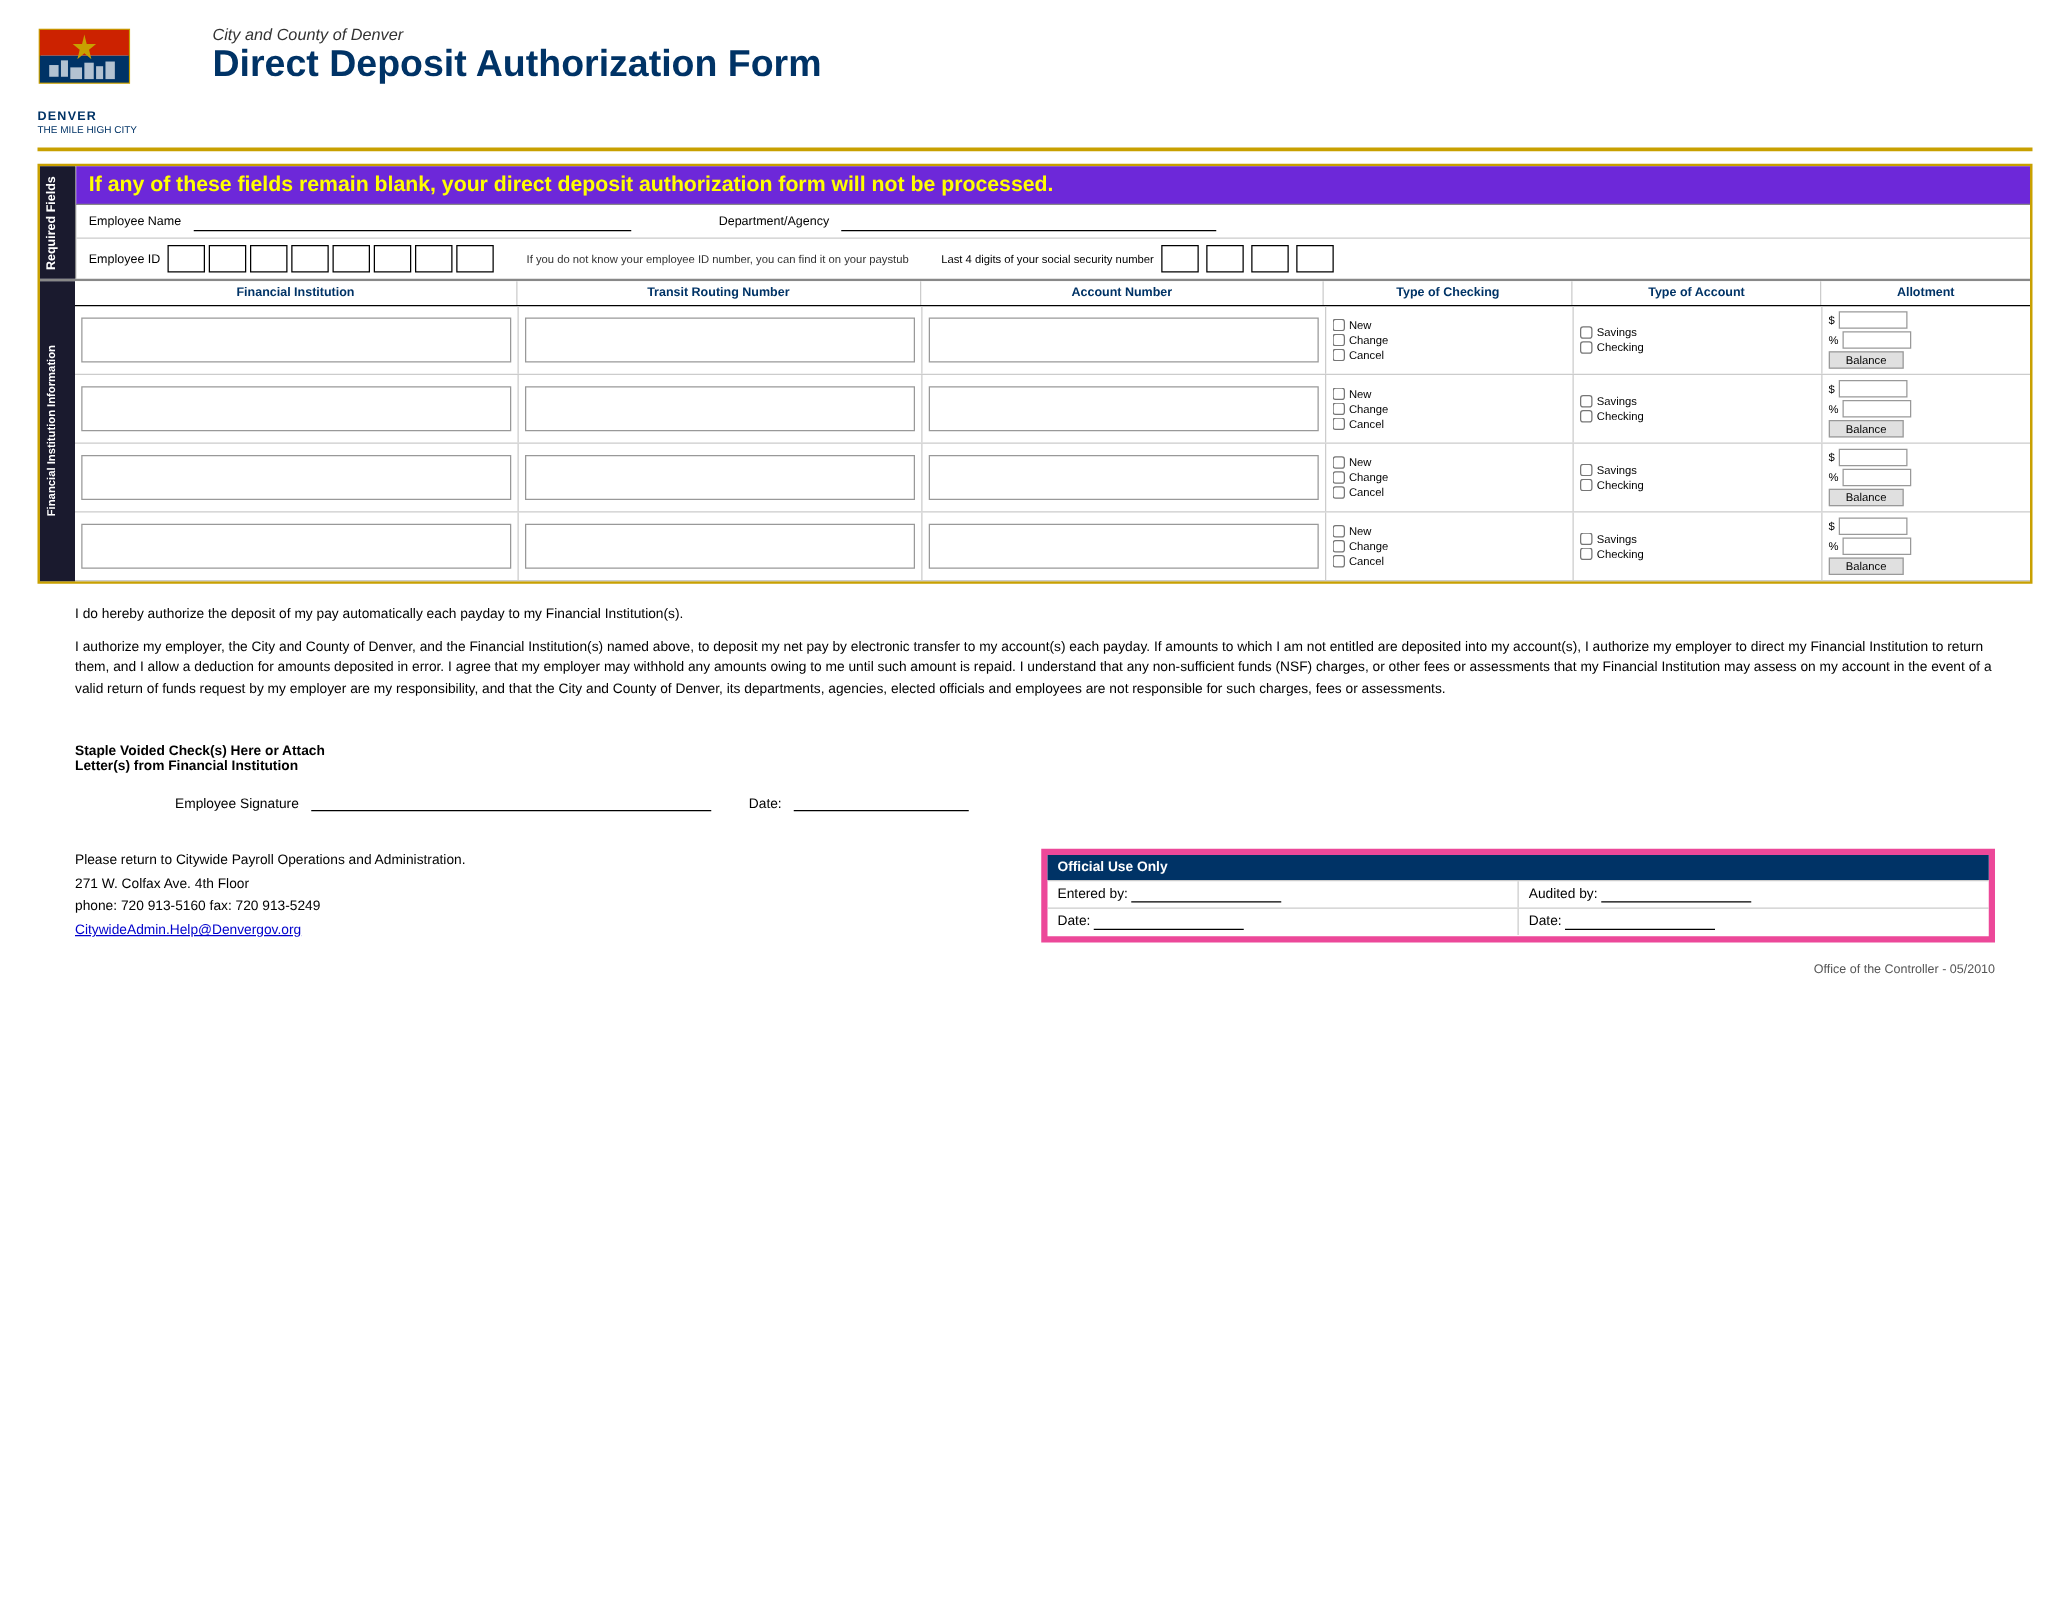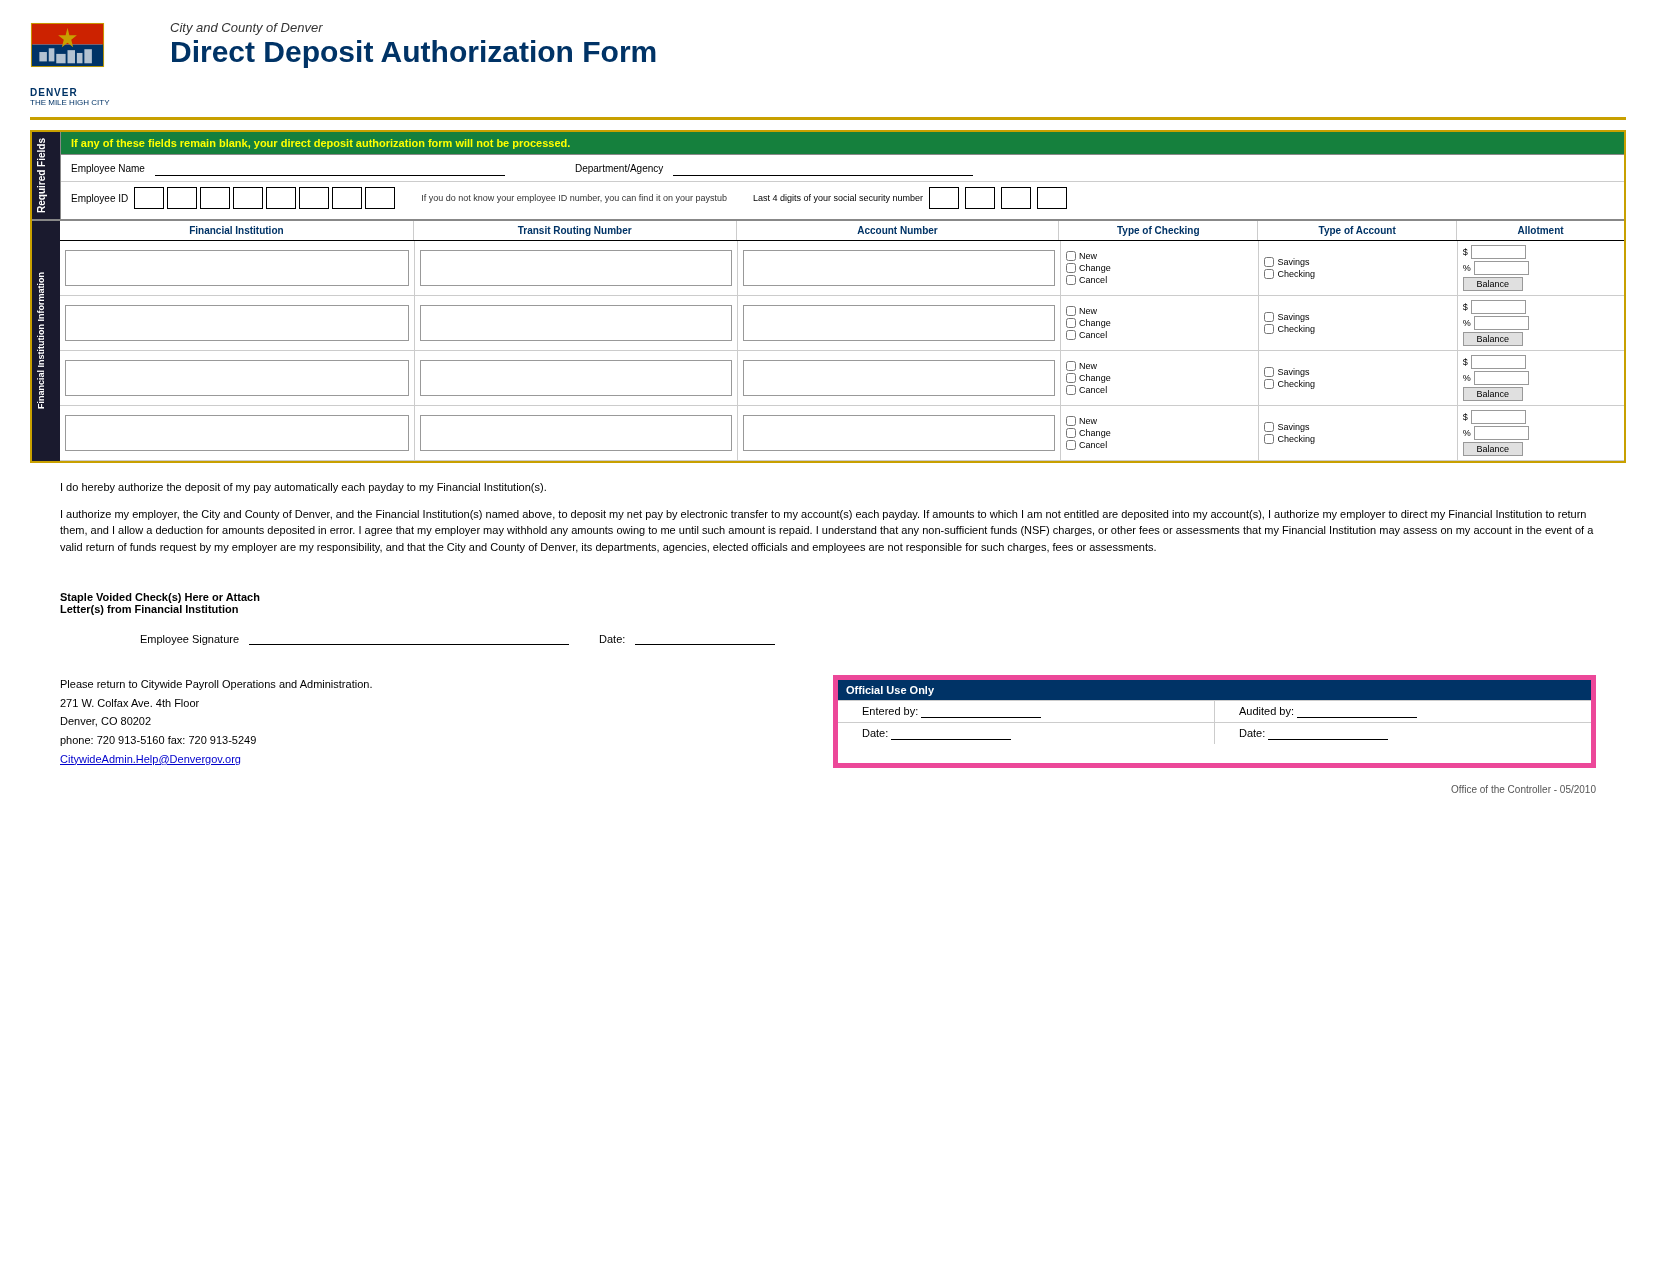--- a/index.html
+++ b/index.html
@@ -67,23 +67,23 @@
       transform: rotate(180deg);
       text-align: center;
       padding: 6px 4px;
       min-width: 28px;
     }
     .required-fields-content {
       flex: 1;
       border-left: 1px solid #888;
     }
     .warning-bar {
-      background: #15803d;
+      background: #6d28d9;
       color: #fff;
-      font-size: 11px;
+      font-size: 17px;
       font-weight: bold;
       padding: 5px 10px;
       border-bottom: 1px solid #888;
     }
     .warning-bar span { color: #ffff00; }
     .fields-row {
       display: flex;
       align-items: center;
       padding: 5px 10px;
       border-bottom: 1px solid #ccc;
@@ -313,21 +313,20 @@
     }
     .official-row {
       display: flex;
       border-top: 1px solid #ccc;
     }
     .official-cell {
       flex: 1;
       padding: 4px 8px;
       font-size: 11px;
       border-right: 1px solid #ccc;
-      margin-left: 16px;
     }
     .official-cell:last-child { border-right: none; }
     .official-cell-label { font-size: 11px; }
     .official-cell-input {
       border: none;
       border-bottom: 1px solid #000;
       width: 120px;
       font-size: 10px;
       outline: none;
     }
@@ -664,21 +663,20 @@
     <div class="sig-line"></div>
     <span class="date-label">Date:</span>
     <div class="date-line"></div>
   </div>
 </div>
 
 <div class="bottom-section">
   <div class="return-address">
     <div>Please return to Citywide Payroll Operations and Administration.</div>
     <div>271 W. Colfax Ave. 4th Floor</div>
-    <div>Denver, CO 80202</div>
     <div>phone: 720 913-5160    fax: 720 913-5249</div>
     <a href="#">CitywideAdmin.Help@Denvergov.org</a>
   </div>
   <div class="official-use">
     <div class="official-header">Official Use Only</div>
     <div class="official-row">
       <div class="official-cell">
         <span class="official-cell-label">Entered by:</span>
         <input class="official-cell-input" type="text" style="">
       </div>

